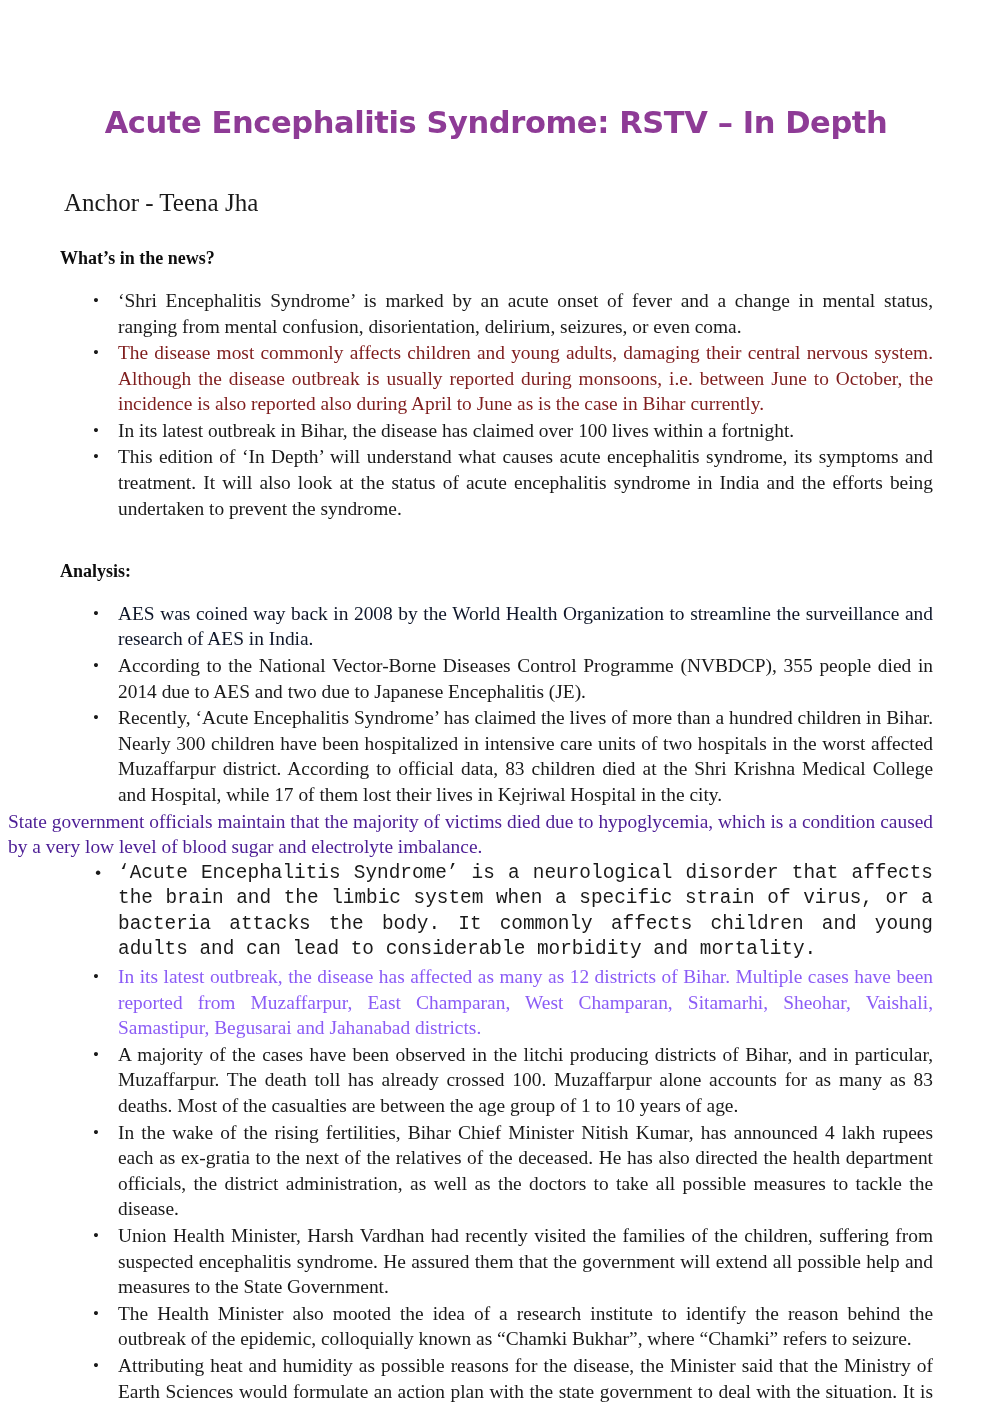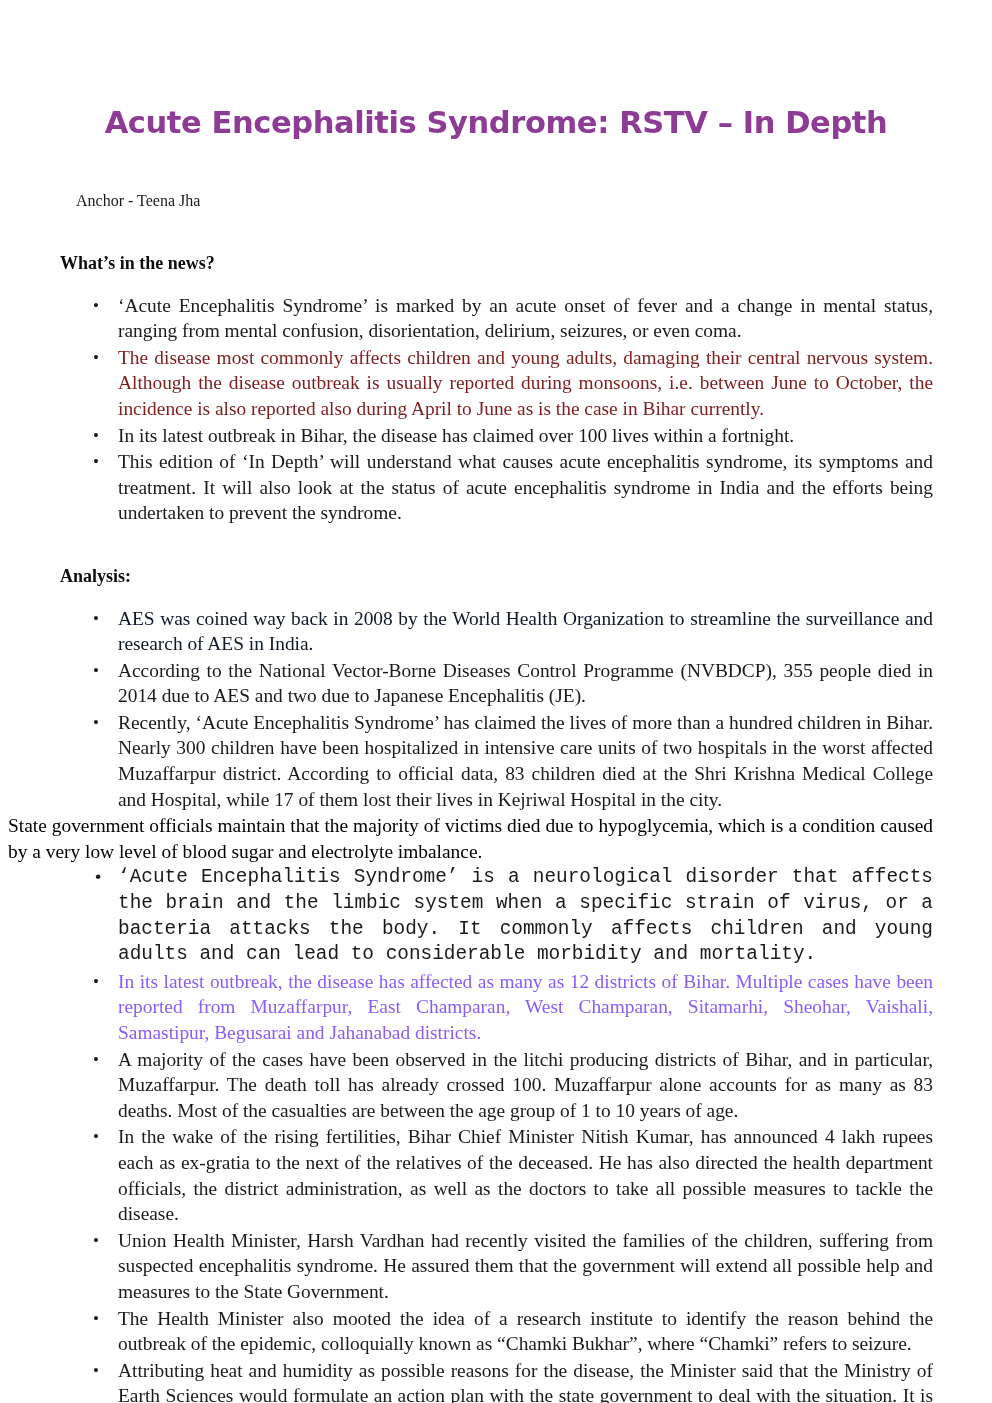--- a/index.html
+++ b/index.html
@@ -34,23 +34,23 @@
     font-family: "DejaVu Sans", "Liberation Sans", sans-serif;
     font-weight: bold;
     font-size: 30.5px;
     line-height: 1.12;
     letter-spacing: -0.4px;
     color: #8e3b96;
     white-space: nowrap;
   }
 
   .byline {
-    margin: 16px;
+    margin: 4px;
     padding: 35px 24px 0 60px;
-    font-size: 16px;
+    font-size: 25px;
     line-height: 1.25;
     color: #1a1a1a;
   }
 
   .section-heading {
     margin: 0;
     padding: 25px 60px 0 60px;
     font-size: 18px;
     font-weight: bold;
     line-height: 1.25;
@@ -105,33 +105,33 @@
 
 <div class="page">
 
   <h1 class="doc-title" style="color: rgb(142, 59, 150);">Acute Encephalitis Syndrome: RSTV – In Depth</h1>
 
   <p class="byline" style="color: rgb(26, 26, 26);">Anchor - Teena Jha</p>
 
   <h2 class="section-heading news">What’s in the news?</h2>
 
   <ul class="bullets bullets-news">
-      <li style="color: rgb(26, 26, 26);">‘Acute Encephalitis Syndrome’ is marked by an acute onset of fever and a change in mental  status, ranging from mental confusion, disorientation, delirium, seizures, or even coma.</li>
+      <li style="color: rgb(26, 26, 26);">‘Shri Encephalitis Syndrome’ is marked by an acute onset of fever and a change in mental  status, ranging from mental confusion, disorientation, delirium, seizures, or even coma.</li>
       <li style="color: #7f1d1d;">The disease most commonly affects children and young adults, damaging their central nervous system. Although the disease outbreak is usually reported during monsoons, i.e. between June to October, the incidence is also reported also during April to June as is the case in Bihar currently.</li>
       <li style="color: rgb(26, 26, 26);">In its latest outbreak in Bihar, the disease has claimed over 100 lives within a fortnight.</li>
       <li style="color: rgb(26, 26, 26);">This edition of ‘In Depth’ will understand what causes acute encephalitis syndrome, its symptoms and treatment. It will also look at the status of acute encephalitis syndrome in India and the efforts being undertaken to prevent the syndrome.</li>
     </ul>
 
   <h2 class="section-heading analysis">Analysis:</h2>
 
   <ul class="bullets bullets-analysis">
       <li style="color: #0f172a;">AES was coined way back in 2008 by the World Health Organization to streamline the surveillance and research of AES in India.</li>
       <li style="color: rgb(26, 26, 26);">According to the National Vector-Borne Diseases Control Programme (NVBDCP), 355 people died in 2014 due to AES and two due to Japanese Encephalitis (JE).</li>
       <li style="color: rgb(26, 26, 26);">Recently, ‘Acute Encephalitis Syndrome’ has claimed the lives of more than a hundred children in Bihar. Nearly 300 children have been hospitalized in intensive care units of two hospitals in the worst affected Muzaffarpur district. According to official data, 83 children died at the Shri Krishna Medical College and Hospital, while 17 of them lost their lives in Kejriwal Hospital in the city.</li>
-      <li style="color: #000000; margin-left: 8px;">State government officials maintain that the majority of victims died due to hypoglycemia, which is a condition caused by a very low level of blood sugar and electrolyte imbalance.</li>
+      <li style="color: #4c1d95; margin-left: 8px;">State government officials maintain that the majority of victims died due to hypoglycemia, which is a condition caused by a very low level of blood sugar and electrolyte imbalance.</li>
       <li style="color: rgb(26, 26, 26); font-family: Liberation Mono, monospace;">‘Acute Encephalitis Syndrome’ is a neurological disorder that affects the brain and the limbic system when a specific strain of virus, or a bacteria attacks the body. It commonly affects children and young adults and can lead to considerable morbidity and mortality.</li>
       <li style="color: #8b5cf6;">In its latest outbreak, the disease has affected as many as 12 districts of Bihar. Multiple cases have been reported from Muzaffarpur, East Champaran, West Champaran, Sitamarhi, Sheohar, Vaishali, Samastipur, Begusarai and Jahanabad districts.</li>
       <li style="color: rgb(26, 26, 26);">A majority of the cases have been observed in the litchi producing districts of Bihar, and in particular, Muzaffarpur. The death toll has already crossed 100. Muzaffarpur alone accounts for as many as 83 deaths. Most of the casualties are between the age group of 1 to 10 years of age.</li>
       <li style="color: rgb(26, 26, 26);">In the wake of the rising fertilities, Bihar Chief Minister Nitish Kumar, has announced 4 lakh rupees each as ex-gratia to the next of the relatives of the deceased. He has also directed the health department officials, the district administration, as well as the doctors to take all possible measures to tackle the disease.</li>
       <li style="color: rgb(26, 26, 26);">Union Health Minister, Harsh Vardhan had recently visited the families of the children, suffering from suspected encephalitis syndrome. He assured them that the government will extend all possible help and measures to the State Government.</li>
       <li style="color: rgb(26, 26, 26);">The Health Minister also mooted the idea of a research institute to identify the reason behind the outbreak of the epidemic, colloquially known as “Chamki Bukhar”, where “Chamki” refers to seizure.</li>
       <li style="color: rgb(26, 26, 26);">Attributing heat and humidity as possible reasons for the disease, the Minister said that the Ministry of Earth Sciences would formulate an action plan with the state government to deal with the situation. It is important to note that viruses are the main causes in ‘Acute Encephalitis Syndrome’</li>
     </ul>
 
 </div>

